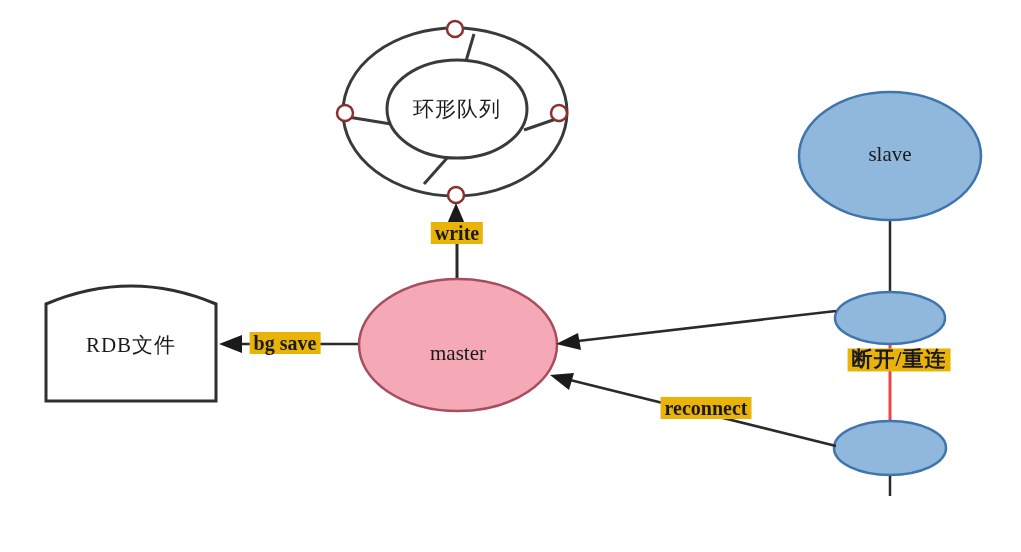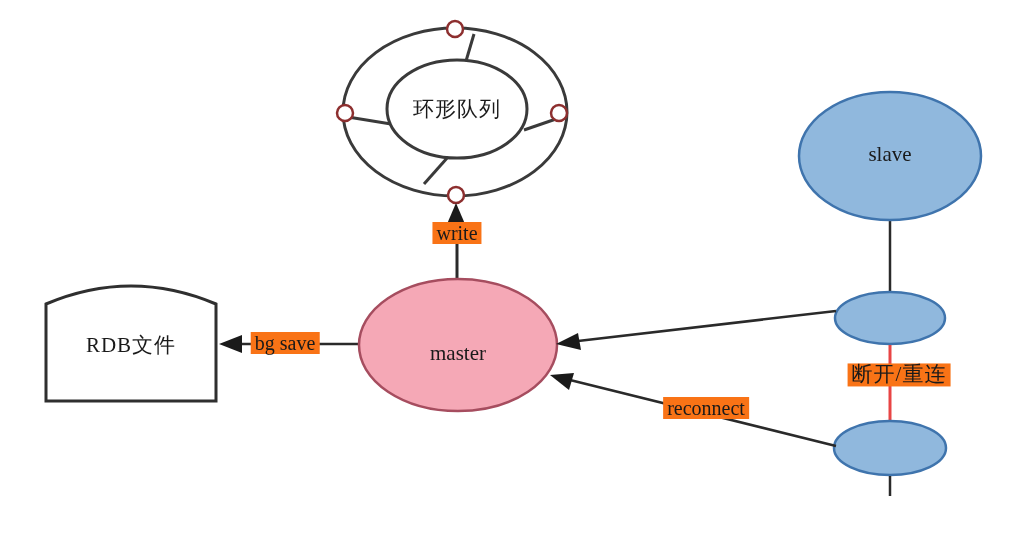--- a/index.html
+++ b/index.html
@@ -23,22 +23,23 @@
   .label {
     position: absolute;
     transform: translate(-50%, -50%);
     font-size: 20px;
     color: #1a1a1a;
     white-space: nowrap;
     line-height: 1.1;
     text-align: center;
   }
   .label.on-line {
-    background: #f97316;
+    background: #eab308;
     padding: 0 4px;
+    font-weight: bold;
   }
   .label.cjk {
     font-size: 21px;
     letter-spacing: 1px;
   }
   .label.node-lbl {
     font-size: 21px;
   }
 </style>
 </head>
@@ -104,14 +105,14 @@
 
   <div class="label on-line" style="left:285px; top:343px;">bg save</div>
 
   <div class="label node-lbl" style="left:458px; top:354px;">master</div>
 
   <div class="label node-lbl" style="left:890px; top:155px;">slave</div>
 
 
   <div class="label on-line" style="left:690px; top:408px;margin-left:16px;">reconnect</div>
 
-  <div class="label on-line cjk" style="left:899px; top:375px;">断开/重连</div>
+  <div class="label on-line cjk" style="left:899px; top:360px;">断开/重连</div>
 </div>
 
 </body></html>

